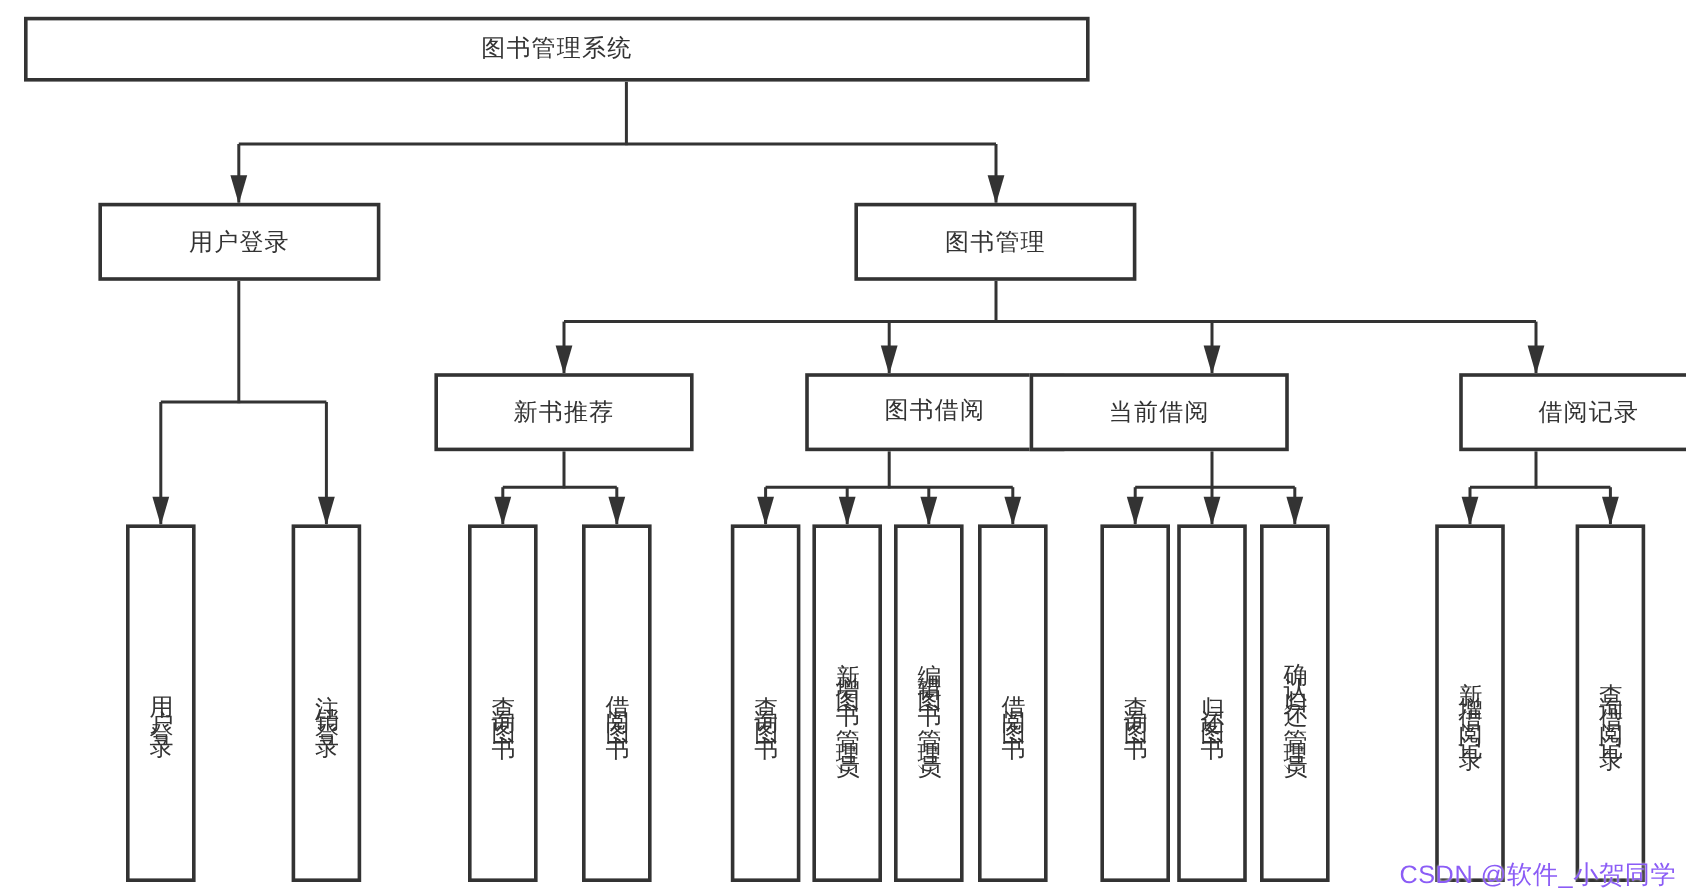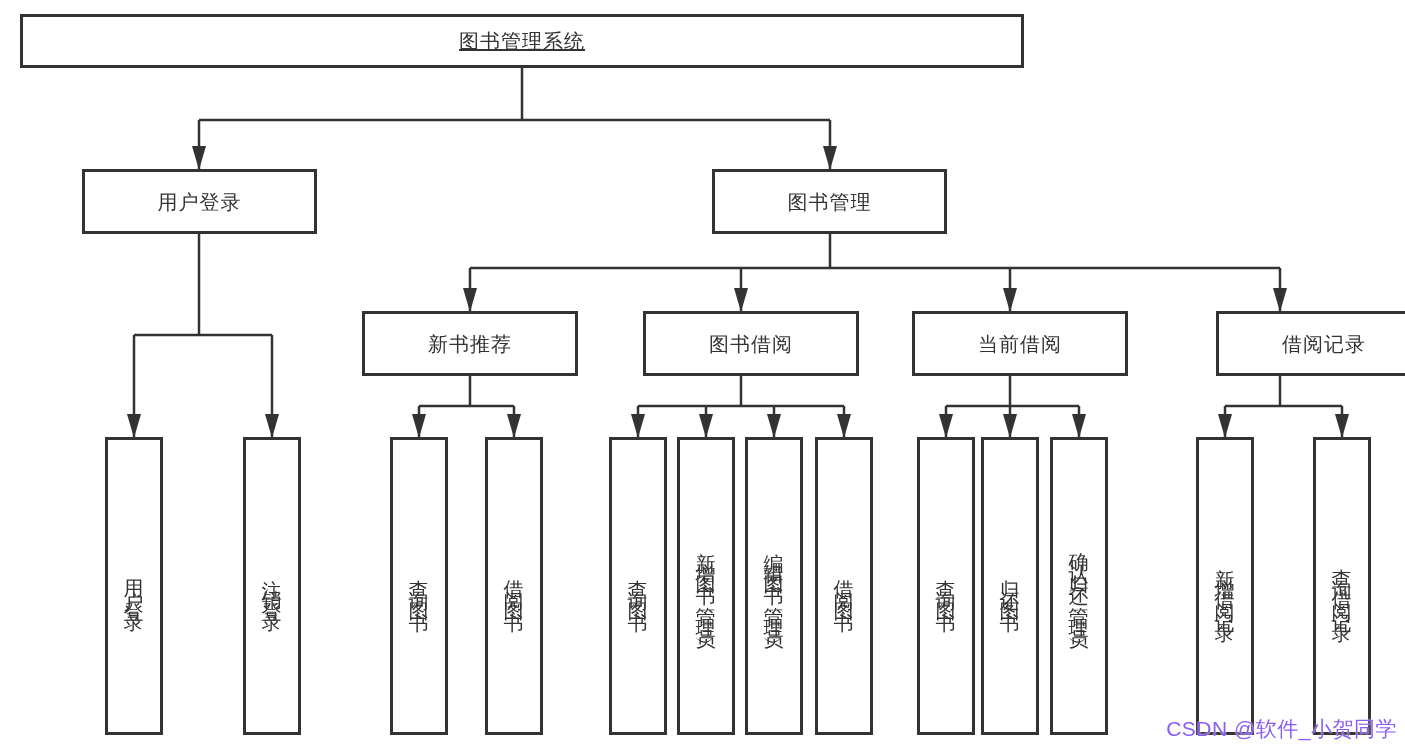--- a/index.html
+++ b/index.html
@@ -90,28 +90,28 @@
     <line class="ar" x1="946" y1="406" x2="946" y2="437"></line>
     <line class="ar" x1="1010" y1="406" x2="1010" y2="437"></line>
     <line class="ar" x1="1079" y1="406" x2="1079" y2="437"></line>
 
     <line x1="1280" y1="376" x2="1280" y2="407"></line>
     <line x1="1225" y1="406" x2="1342" y2="406"></line>
     <line class="ar" x1="1225" y1="406" x2="1225" y2="437"></line>
     <line class="ar" x1="1342" y1="406" x2="1342" y2="437"></line>
   </svg>
 
-  <div class="node" style="left:20px;top:14px;width:1004px;height:54px;text-decoration:underline;">图书管理系统</div>
+  <div class="node" style="left:20px;top:14px;width:888px;height:54px;">图书管理系统</div>
 
   <div class="node lvl2" style="left:82px;">用户登录</div>
   <div class="node lvl3" style="left:362px;">新书推荐</div>
 
   <div class="node lvl2" style="left:712px;">图书管理</div>
-  <div class="node lvl3" style="left:643px;">图书借阅</div>
-  <div class="node lvl3" style="left:912px;">当前借阅</div>
+  <div class="node lvl3" style="left:671px;font-family:Liberation Mono, monospace;">图书借阅</div>
+  <div class="node lvl3" style="left:858px;">当前借阅</div>
   <div class="node lvl3" style="left:1172px;margin-left:44px;">借阅记录</div>
 
   <div class="node leaf" style="left:105px;">
     <span class="vtxt">用户登录</span>
   </div>
   <div class="node leaf" style="left:243px;">
     <span class="vtxt">注销登录</span>
   </div>
 
   <div class="node leaf" style="left:390px;">

